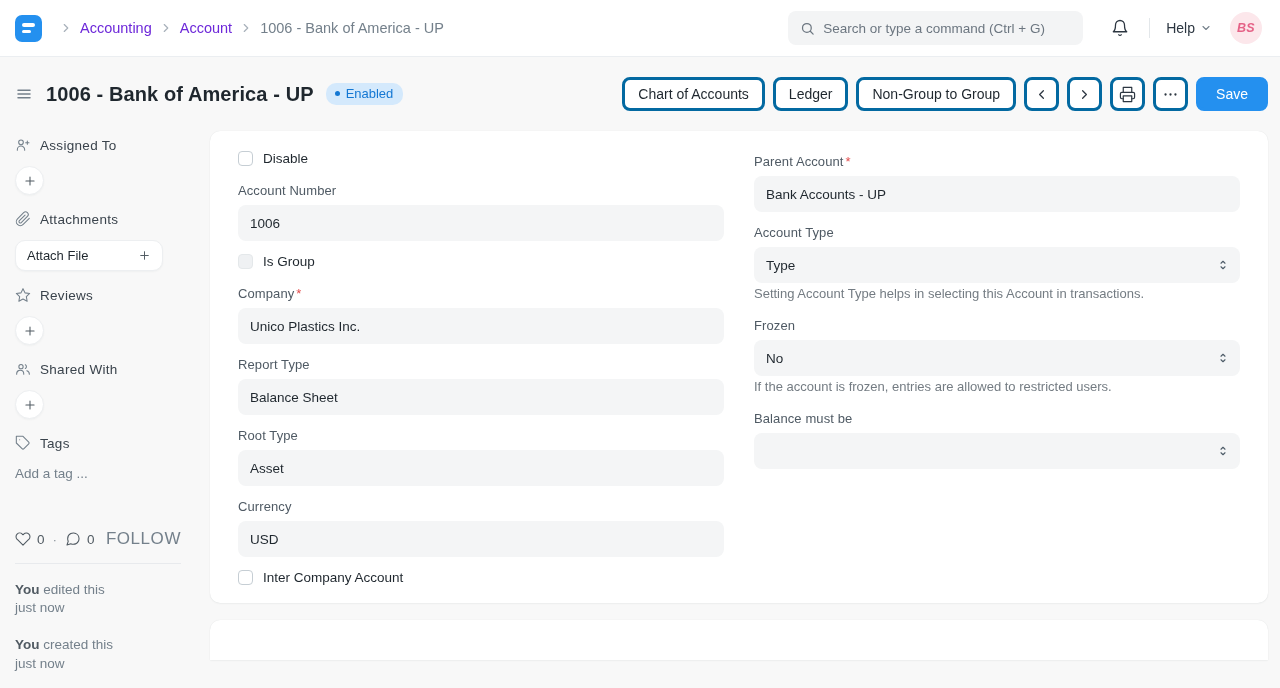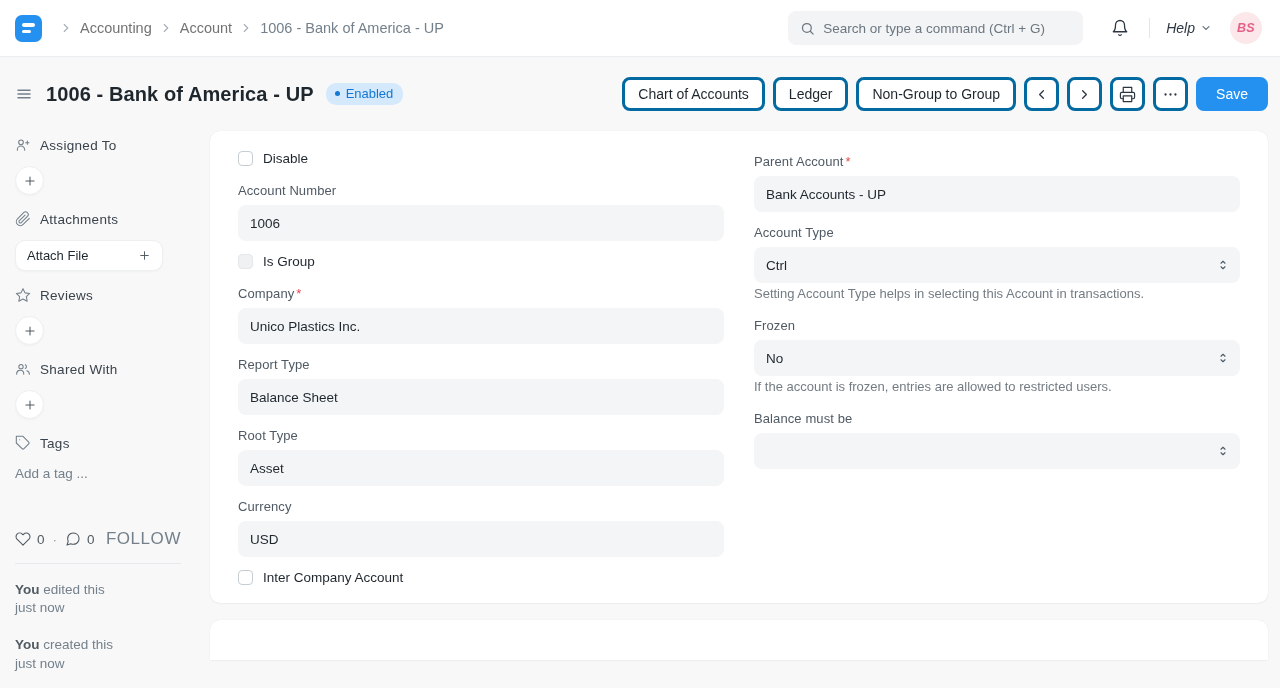--- a/index.html
+++ b/index.html
@@ -29,39 +29,39 @@
     align-items: center; justify-content: center;
     gap: 3px;
     cursor: pointer;
     flex: 0 0 auto;
   }
   .logo i { display: block; background: #fff; border-radius: 2px; height: 3.5px; }
   .logo i:nth-child(1) { width: 13px; }
   .logo i:nth-child(2) { width: 9px; margin-right: 4px; }
   .breadcrumb { display: flex; align-items: center; margin-left: 10px; }
   .crumb-sep { color: #a8b1ba; margin: 0 7px; display: flex; }
-  .crumb { color: #737373; font-size: 14.5px; cursor: pointer; white-space: nowrap; }
+  .crumb { color: #6d28d9; font-size: 14.5px; cursor: pointer; white-space: nowrap; }
   .crumb.last { color: #74808b; }
 
   .search-bar {
     margin-left: auto;
     width: 295px; height: 34px;
     background: #f3f4f5;
     border-radius: 8px;
     display: flex; align-items: center;
     padding: 0 12px;
     color: #6c7680;
     cursor: pointer;
   }
   .search-bar .ph { font-size: 13.5px; margin-left: 8px; color: #6c7680; }
 
   .nav-right { display: flex; align-items: center; margin-left: 14px; }
   .nav-bell { padding: 8px 14px; cursor: pointer; color: #2c3641; }
   .nav-divider { width: 1px; height: 20px; background: #e3e7ea; margin: 0 6px; }
-  .nav-help { display: flex; align-items: center; gap: 5px; padding: 8px 10px; cursor: pointer; font-size: 14px; color: #2c3641; font-style: italic; }
+  .nav-help { display: flex; align-items: center; gap: 5px; padding: 8px 10px; cursor: pointer; font-size: 14px; color: #2c3641; }
   .avatar {
     width: 32px; height: 32px; border-radius: 50%;
     background: #fce7eb; color: #e56287;
     display: flex; align-items: center; justify-content: center;
     font-size: 12.5px; font-weight: 600; letter-spacing: .2px;
     margin-left: 8px; cursor: pointer; flex: 0 0 auto; font-style: italic;
   }
 
   
   .page-head {
@@ -464,21 +464,21 @@
         <div class="form-col">
           <div class="spacer-sm"></div>
           <div class="form-field">
             <label class="field-label"><span>Parent Account</span><span class="req">*</span></label>
             <input class="field-input" value="Bank Accounts - UP" style="">
           </div>
 
           <div class="form-field" style="margin-bottom:0">
             <label class="field-label">Account Type</label>
             <div class="form-select">
-              <span>Ctrl</span>
+              <span>Type</span>
               <span class="select-chevrons">
                 <svg width="12" height="14" viewBox="0 0 24 24" fill="none" stroke="currentColor" stroke-width="2.2" stroke-linecap="round" stroke-linejoin="round">
                     <path d="M8 8.5l4-4 4 4"></path>
                     <path d="M8 15.5l4 4 4-4"></path>
                   </svg>
               </span>
             </div>
           </div>
           <div class="field-help">Setting Account Type helps in selecting this Account in transactions.</div>
 

